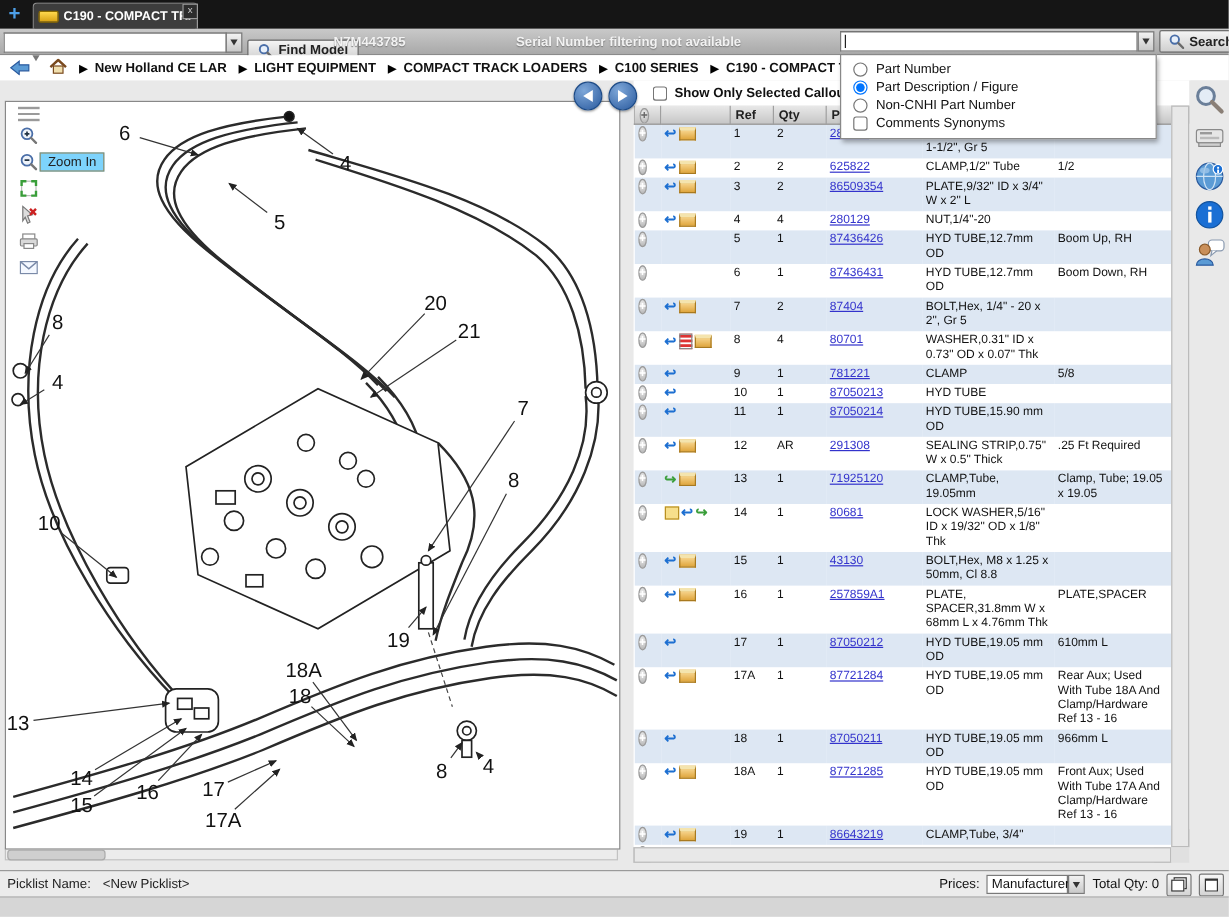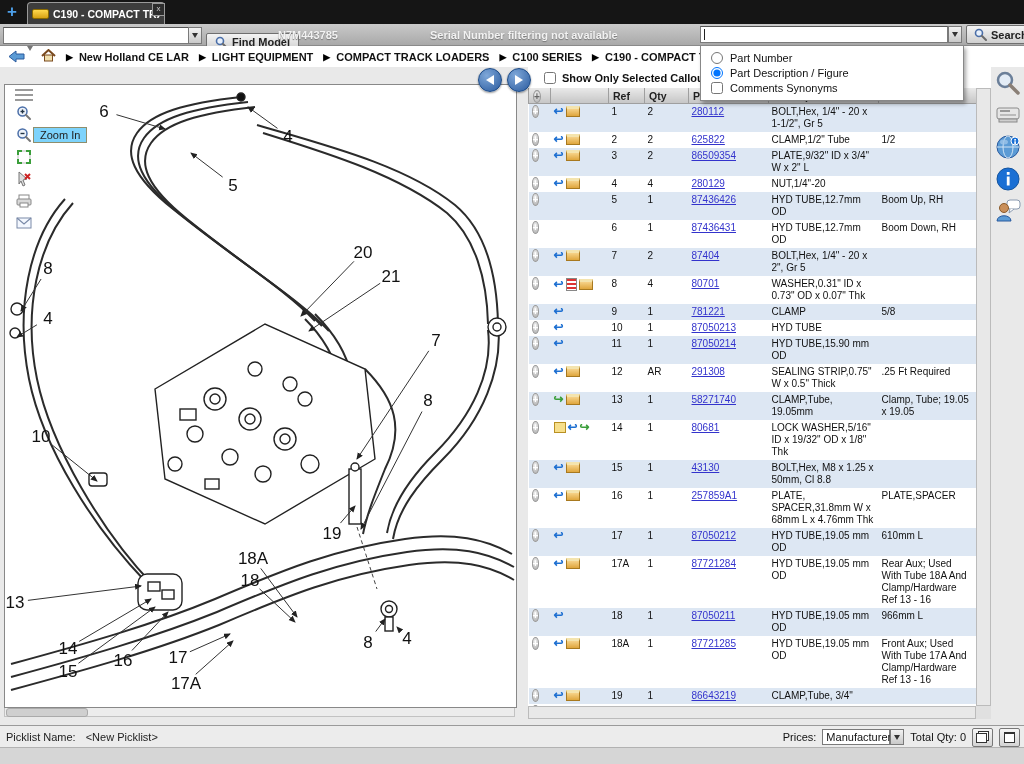--- a/index.html
+++ b/index.html
@@ -173,20 +173,24 @@
 </div>
 
 <div id="search-dd" class="abs">
     <div class="dd-row">
       <input type="radio" name="stype" style="">
       <span>Part Number</span>
     </div>
     <div class="dd-row">
       <input type="radio" name="stype" checked="" style="">
       <span>Part Description / Figure</span>
+    </div>
+    <div class="dd-row">
+      <input type="radio" name="stype" style="">
+      <span>Non-CNHI Part Number</span>
     </div>
     <div class="dd-row">
       <input type="checkbox" name="stype" style="">
       <span>Comments Synonyms</span>
     </div>
   </div>
 
 <div id="breadcrumb" class="abs">
   <span id="bc-back">
     <svg width="17" height="13">
@@ -582,21 +586,21 @@
         <tr class="alt">
           <td><span class="ic-add">+</span></td>
           <td>
             <span class="cell-icons">
               <span class="ic-fwd">↪</span>
               <span class="ic-pkg"></span>
             </span>
           </td>
           <td>13</td>
           <td>1</td>
-          <td><a class="part-link">58271740</a></td>
+          <td><a class="part-link">71925120</a></td>
           <td>CLAMP,Tube, 19.05mm</td>
           <td>Clamp, Tube; 19.05 x 19.05</td>
         </tr>
         <tr>
           <td><span class="ic-add">+</span></td>
           <td>
             <span class="cell-icons">
               <span class="ic-note"></span>
               <span class="ic-reply">↩</span>
               <span class="ic-fwd">↪</span>

